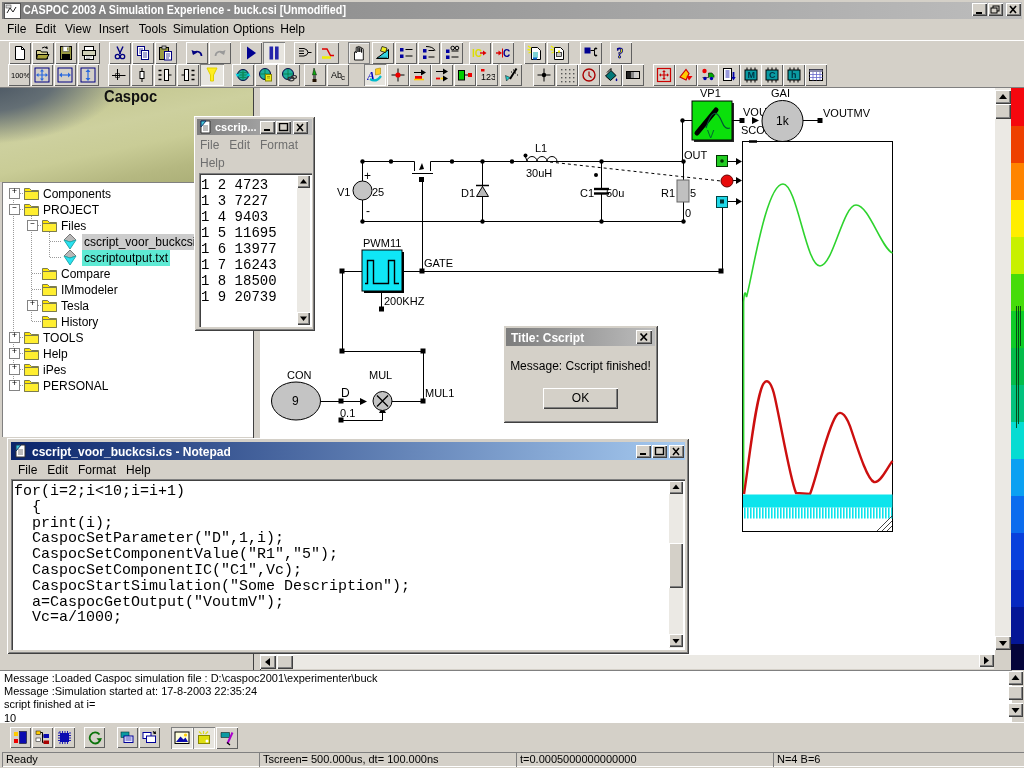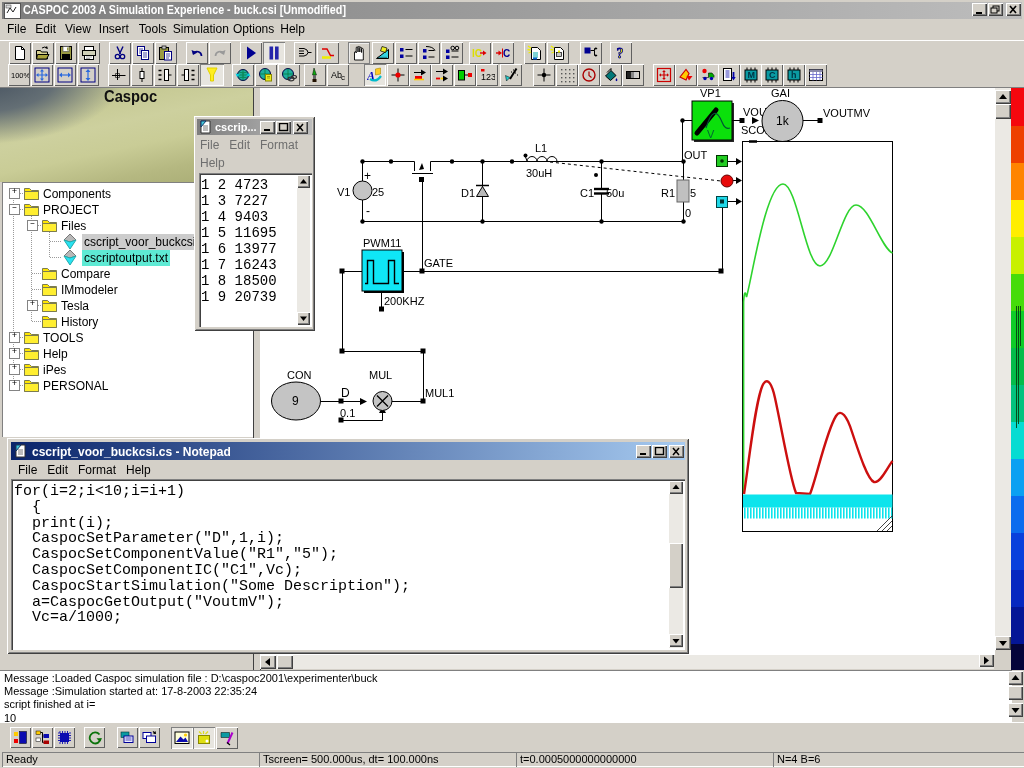--- a/index.html
+++ b/index.html
@@ -781,20 +781,31 @@
           <path d="M4.5 2 L8 6.5 L1 6.5 Z" fill="#000"></path>
         </svg>
       </div>
 <div class="capb" style="left:103px;top:196px;width:13px;height:13px">
         <svg width="9" height="9">
           <path d="M4.5 7 L8 2.5 L1 2.5 Z" fill="#000"></path>
         </svg>
       </div>
 </div>
 
+<div id="dialog" class="abs r3" style="left:503px;top:325px;width:155px;height:98px">
+<div class="abs gtitle" style="left:3px;top:3px;width:149px;height:18px"></div>
+<div class="abs wt" style="left:8px;top:6px;font-size:12px">Title: Cscript</div>
+<div class="capb" style="left:133px;top:5px;width:16px;height:14px">
+        <svg width="12" height="10">
+          <path d="M2.5 1.5 L9 8.5 M9 1.5 L2.5 8.5" stroke="#000" stroke-width="1.7"></path>
+        </svg>
+      </div>
+<div class="abs" style="left:0;top:34px;width:155px;text-align:center;font-size:12px">Message: Cscript finished!</div>
+<div class="abs btn" style="left:40px;top:63px;width:75px;height:21px;text-align:center;font-size:12px;line-height:21px">OK</div>
+</div>
 
 <div id="notepad" class="abs r3" style="left:7px;top:438px;width:682px;height:216px">
 <div class="abs" style="left:4px;top:4px;width:674px;height:18px;background:linear-gradient(90deg,#0a246a,#a6caf0)"></div>
 <svg class="abs" style="left:7px;top:6px" width="14" height="14" viewBox="0 0 14 14">
         <path d="M2 1 L11 1 L11 13 L2 13 Z" fill="#fff" stroke="#333"></path>
         <path d="M2 1 L7 1 L2 7 Z" fill="#40c8d8" stroke="#136"></path>
         <path d="M4 6 h5 M4 8 h5 M4 10 h5" stroke="#555" stroke-width="0.8"></path>
       </svg>
 <div class="abs wt" style="left:25px;top:7px;font-size:12px">cscript_voor_buckcsi.cs - Notepad</div>
 <div class="capb" style="left:629px;top:7px;width:15px;height:13px">

